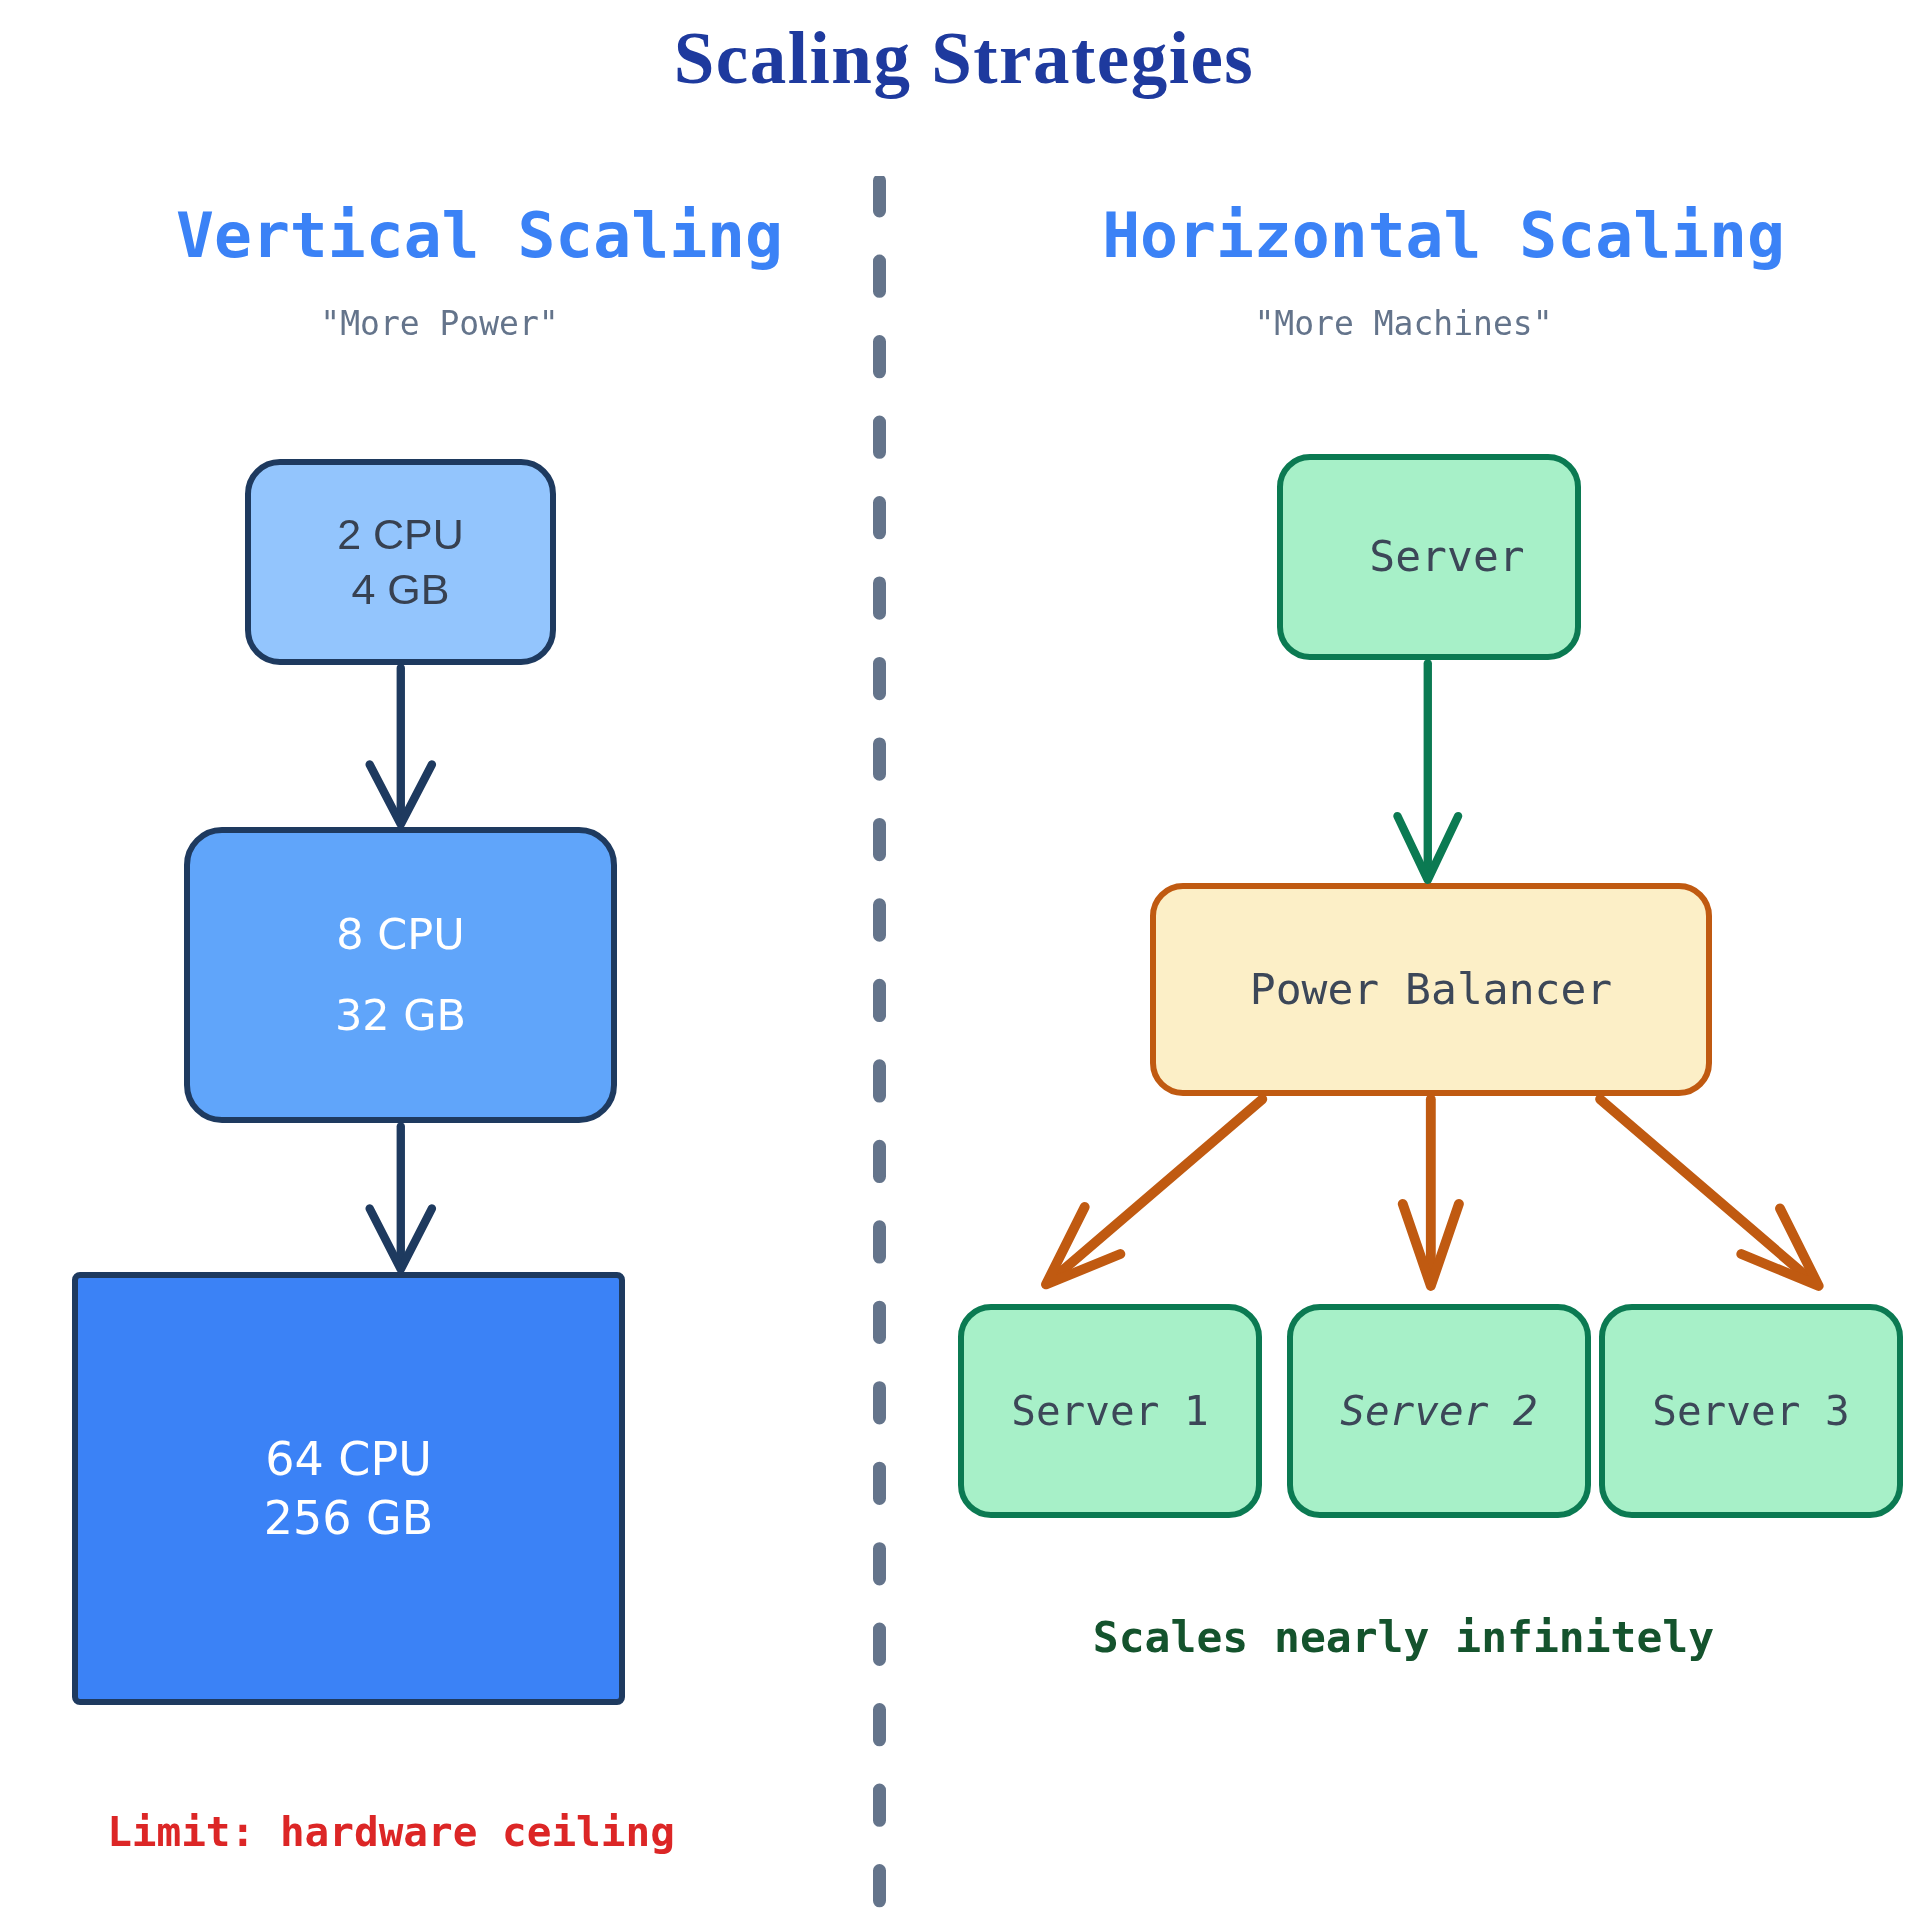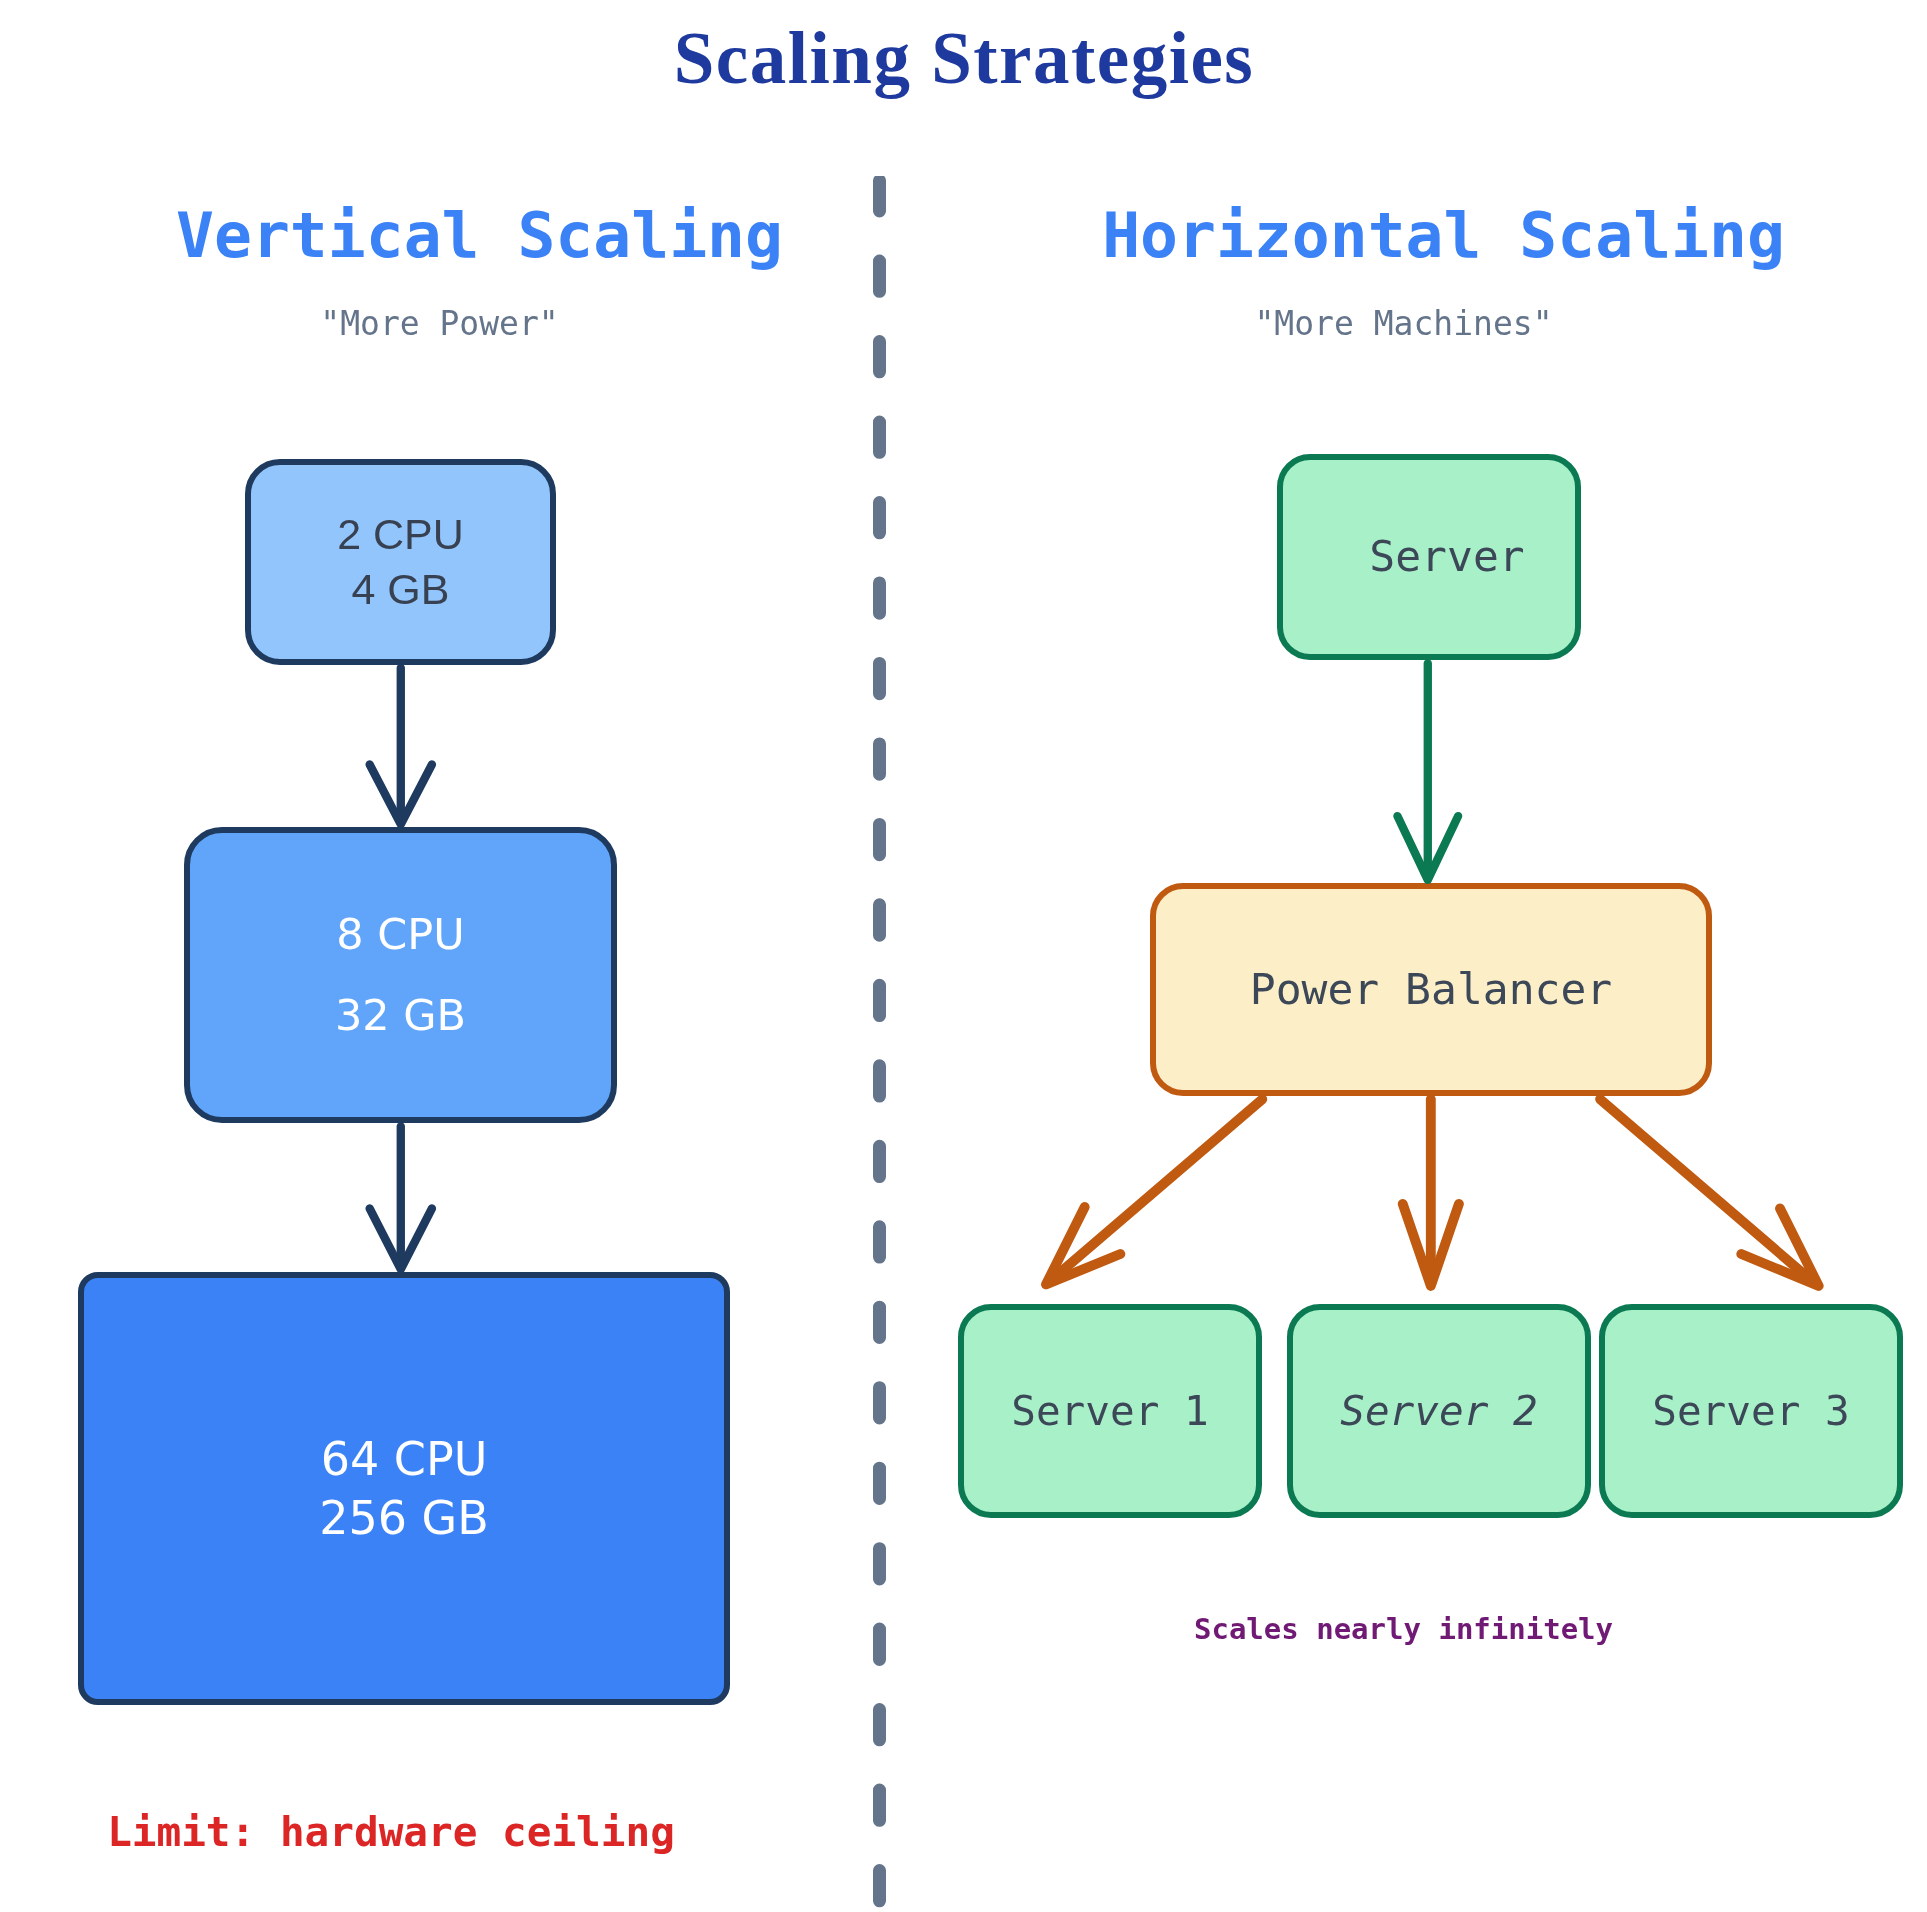--- a/index.html
+++ b/index.html
@@ -92,24 +92,24 @@
     left: 184px; top: 827px; width: 433px; height: 296px;
     background: #60A5FA;
     border: 6.8px solid #1E3A5F;
     border-radius: 38px;
     color: #FFFFFF;
     font-size: 43px;
     font-family: "DejaVu Sans", sans-serif;
     gap: 25px;
   }
   .vbox3 {
-    left: 78px; top: 1272px; width: 652px; height: 433px;
+    left: 72px; top: 1272px; width: 553px; height: 433px;
     background: #3B82F6;
     border: 6.8px solid #1E3A5F;
-    border-radius: 20px;
+    border-radius: 8px;
     color: #FFFFFF;
     font-size: 46px;
     font-family: "DejaVu Sans", sans-serif;
   }
 
   .hserver-top {
     left: 1277px; top: 454px; width: 304px; height: 206px;
     background: #A7F0C8;
     border: 6.8px solid #0B7A52;
     border-radius: 33px;
@@ -144,22 +144,22 @@
   
   .footnote {
     position: absolute;
     text-align: center;
     white-space: pre;
     font-family: "DejaVu Sans Mono", monospace;
     font-weight: bold;
   }
   .footnote.scales {
     left: 879px; width: 1049px; top: 1612px;
-    font-size: 29px;
-    color: #701a75;
+    font-size: 43px;
+    color: #14532d;
   }
   .footnote.limit {
     left: 0; width: 782px; top: 1808px;
     font-size: 41px;
     color: #DC2626;
   }
 
   
   .arrows {
     position: absolute;

